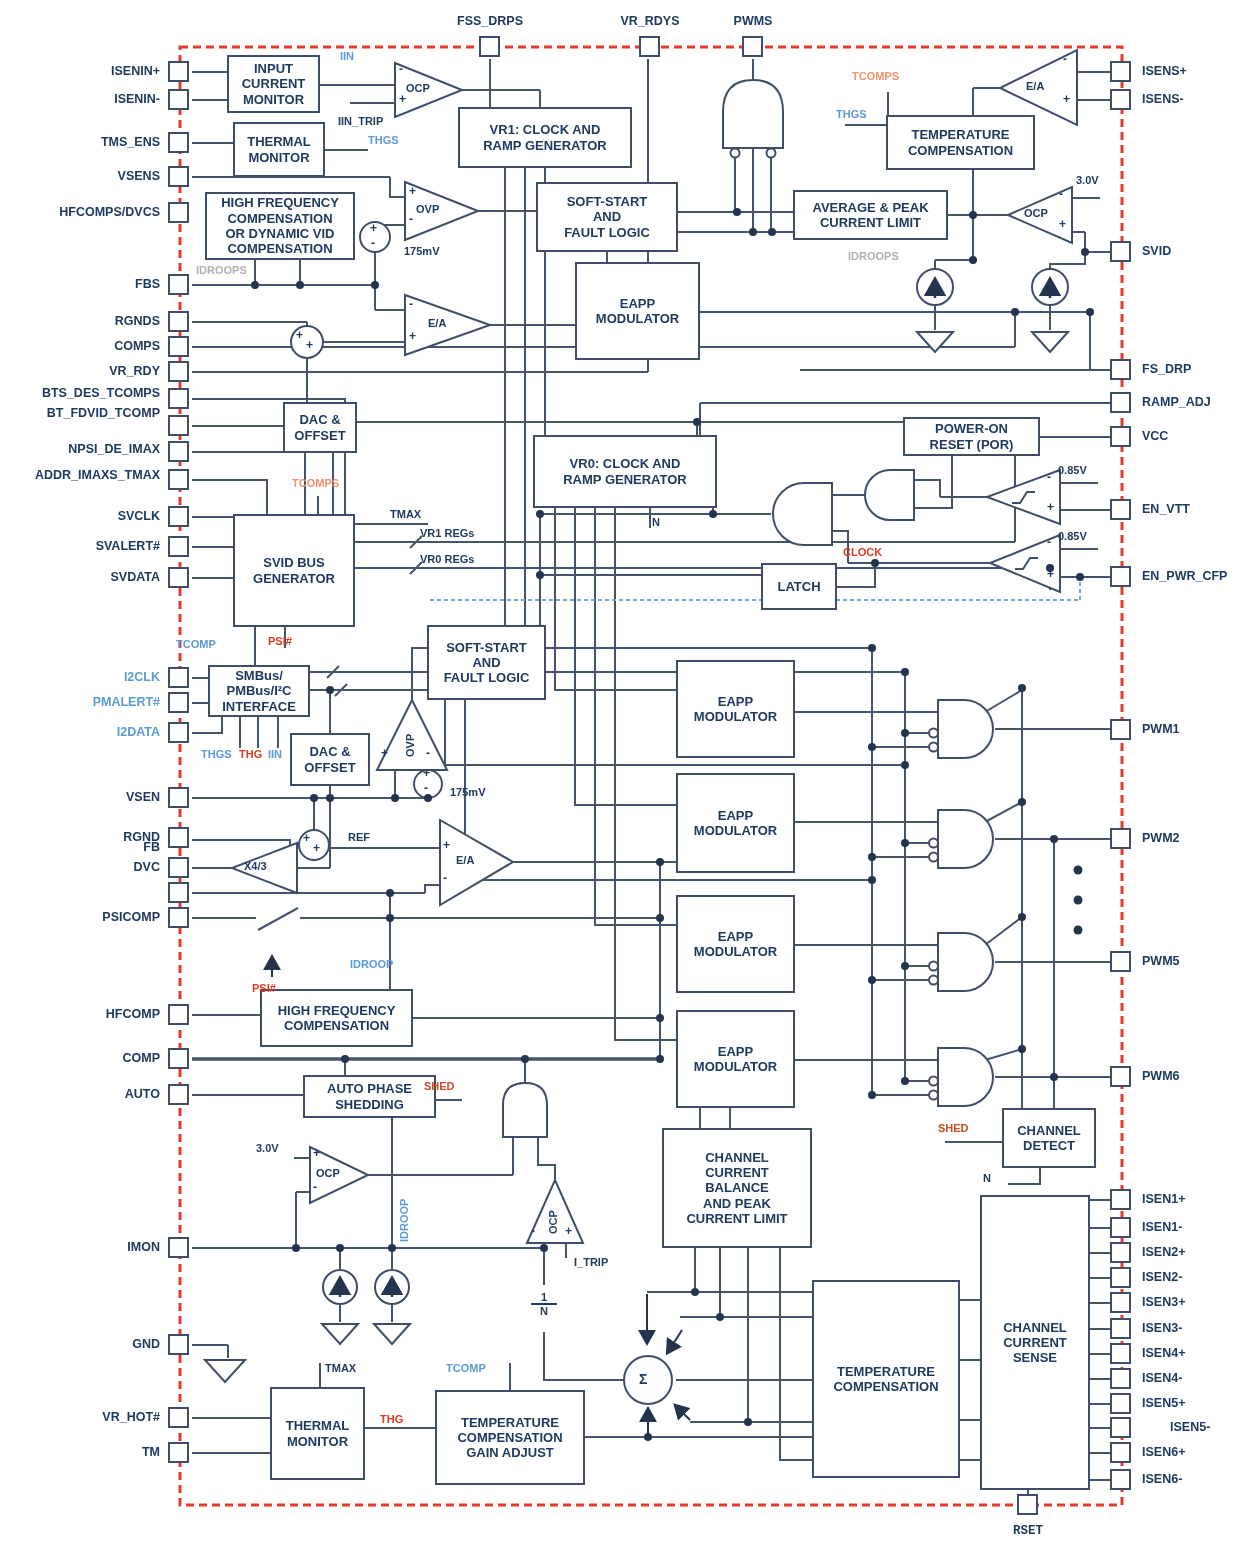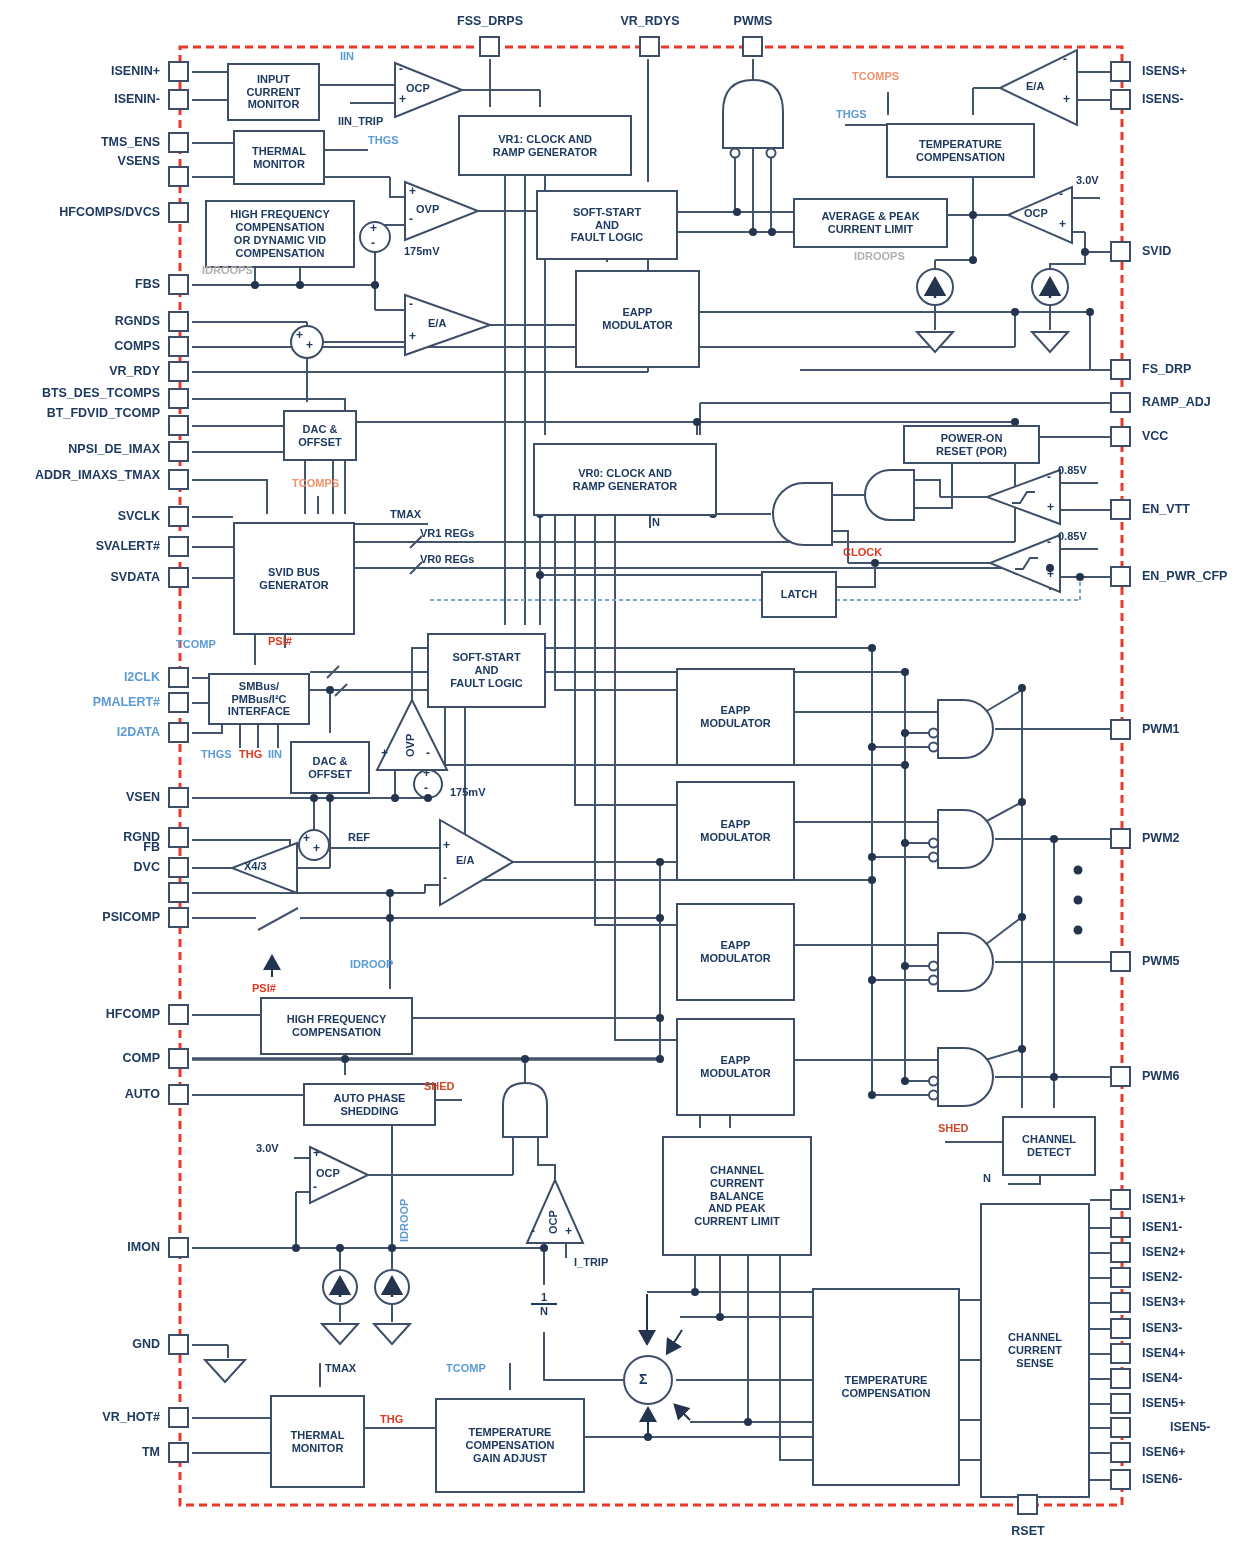--- a/index.html
+++ b/index.html
@@ -1,27 +1,27 @@
 <!DOCTYPE html>
 <html><head>
 <meta charset="utf-8">
 <style>
   html,body{margin:0;padding:0;background:#fff;font-family:"Liberation Sans",sans-serif;}
   #stage{position:relative;width:1256px;height:1559px;background:#fff;overflow:hidden;}
   svg.layer{position:absolute;left:0;top:0;z-index:1;}
   .blk{position:absolute;border:2px solid #3f4e68;background:#fff;color:#1f3a60;font-weight:bold;
-       font-size:11px;line-height:1.18;display:flex;align-items:center;justify-content:center;
-       text-align:center;white-space:pre-line;z-index:3;box-sizing:border-box;margin-top:8px;}
+       font-size:13px;line-height:1.18;display:flex;align-items:center;justify-content:center;
+       text-align:center;white-space:pre-line;z-index:3;box-sizing:border-box;}
   .pin{position:absolute;width:21px;height:21px;border:2.5px solid #3f4e68;background:#fff;z-index:4;box-sizing:border-box;}
   .pl{position:absolute;font-size:12.5px;font-weight:bold;color:#1f3a60;z-index:4;white-space:nowrap;}
   .pl.l{left:12px;width:148px;text-align:right;}
   .pl.t{width:110px;text-align:center;}
-  .pl.b{width:80px;text-align:center;}
+  .pl.b{width:80px;text-align:center;font-family:Liberation Mono, monospace;}
   .sg{position:absolute;font-size:11px;font-weight:bold;color:#1f3a60;z-index:5;white-space:nowrap;}
-  .bl{color:#5b9bd5;} .rd{color:#e0391f;} .og{color:#f0926a;} .gy{color:#b3b0ad;margin-left:6px;} .sh{color:#cf4a28;}
+  .bl{color:#5b9bd5;} .rd{color:#e0391f;} .og{color:#f0926a;} .gy{color:#b3b0ad;} .sh{color:#cf4a28;}
   .mk{font-size:12px;} .vert{transform:rotate(-90deg);transform-origin:0 0;}
   .frac{position:absolute;z-index:5;color:#1f3a60;font-weight:bold;font-size:11px;text-align:center;width:26px;}
   .frac .dn{border-top:2px solid #1f3a60;display:block;}
 </style>
 </head>
 <body>
 
 <div id="stage">
 
 <svg class="layer" width="1256" height="1559">
@@ -361,21 +361,21 @@
 <div class="sg" style="left:1058px;top:464px">0.85V</div>
 <div class="sg" style="left:1058px;top:530px">0.85V</div>
 
 <div class="pin" style="left:168px;top:61px"></div>
     <div class="pl l" style="top:64px">ISENIN+</div>
 <div class="pin" style="left:168px;top:89px"></div>
     <div class="pl l" style="top:92px">ISENIN-</div>
 <div class="pin" style="left:168px;top:132px"></div>
     <div class="pl l" style="top:135px">TMS_ENS</div>
 <div class="pin" style="left:168px;top:166px"></div>
-    <div class="pl l" style="top:154px">VSENS</div>
+    <div class="pl l" style="top:169px">VSENS</div>
 <div class="pin" style="left:168px;top:202px"></div>
     <div class="pl l" style="top:205px">HFCOMPS/DVCS</div>
 <div class="pin" style="left:168px;top:274px"></div>
     <div class="pl l" style="top:277px">FBS</div>
 <div class="pin" style="left:168px;top:311px"></div>
     <div class="pl l" style="top:314px">RGNDS</div>
 <div class="pin" style="left:168px;top:336px"></div>
     <div class="pl l" style="top:339px">COMPS</div>
 <div class="pin" style="left:168px;top:361px"></div>
     <div class="pl l" style="top:364px">VR_RDY</div>

